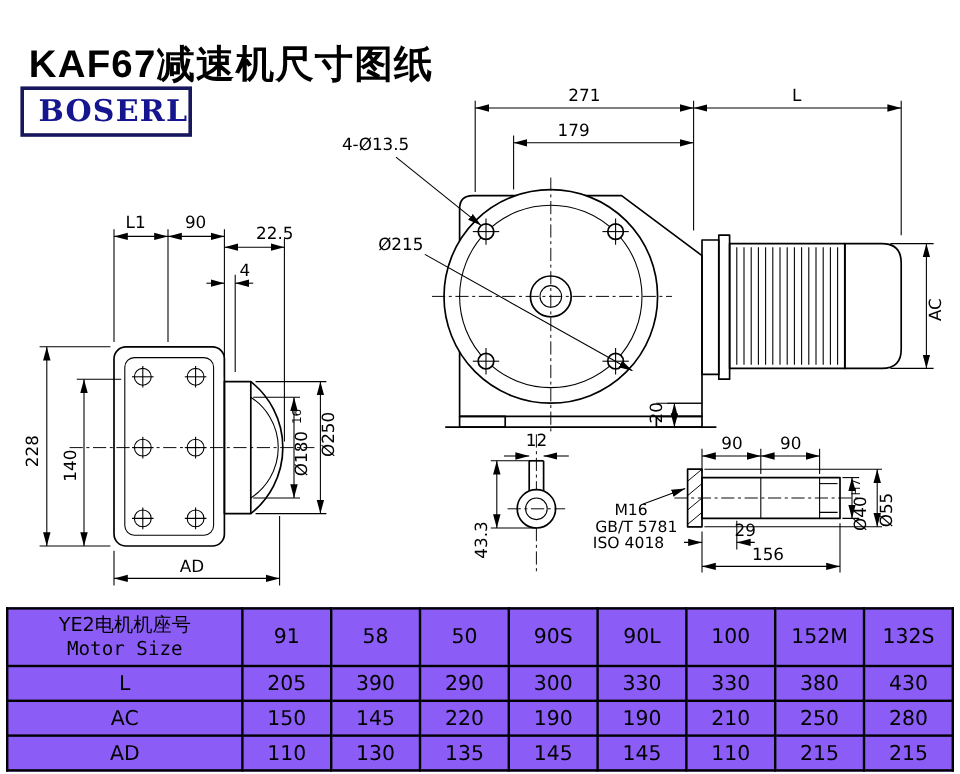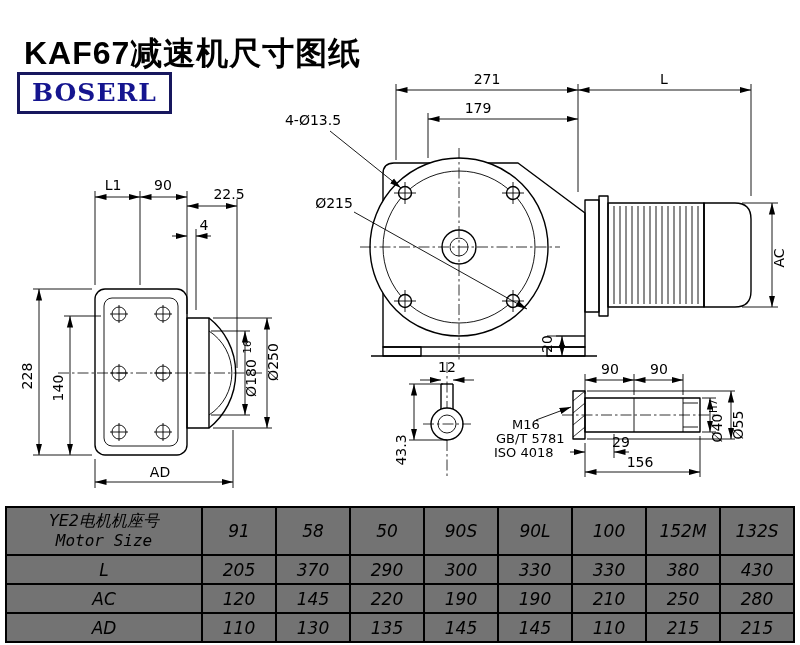--- a/index.html
+++ b/index.html
@@ -3,37 +3,37 @@
 <meta charset="utf-8">
 <style>
   * { margin:0; padding:0; box-sizing:border-box; }
   html,body { background:#ffffff; }
   body { width:800px; height:645px; font-family:"DejaVu Sans", sans-serif; color:#000; }
   .stage { position:relative; width:800px; height:645px; background:#fff; overflow:hidden; }
 
   .title { position:absolute; left:24px; top:12px; font-size:32px; font-weight:bold;
            letter-spacing:1px; font-family:Liberation Sans, sans-serif;margin-top:20px; }
   .logo { position:absolute; left:17px; top:72px; border:3px solid #17175e; background:#fff;
-          padding:3px 12px 4px 12px; }
+          padding:3px 0 4px 12px; }
   .logo span { font-family:"DejaVu Serif", serif; font-weight:bold; font-size:25px;
                color:#15158f; letter-spacing:1px; }
 
   svg.drawing { position:absolute; left:0; top:0; }
   .o  { fill:none; stroke:#000; stroke-width:1.4; stroke-linejoin:round; }
   .of { fill:#fff; stroke:#000; stroke-width:1.4; }
   .t  { fill:none; stroke:#000; stroke-width:0.9; }
   .d  { fill:none; stroke:#000; stroke-width:0.9; }
   .cl { fill:none; stroke:#000; stroke-width:0.8; stroke-dasharray:11 3 2.5 3; }
   .hatch { stroke:#000; stroke-width:0.8; }
   svg text { font-family:"DejaVu Sans", sans-serif; font-size:14px; fill:#000; }
   svg text.sm { font-size:10px; }
   svg text.lab { font-size:13px; }
 
   table.dims { position:absolute; left:5px; top:506px; width:790px;
-               border-collapse:collapse; table-layout:fixed; background:#737373;font-style:italic; }
+               border-collapse:collapse; table-layout:fixed; background:#8b5cf6; }
   .dims th, .dims td { border:2px solid #000; text-align:center; vertical-align:middle;
                        font-weight:normal; font-size:17px; padding:0; }
   .dims tr.hd th { height:48px; }
   .dims tr.vr td, .dims tr.vr th { height:29px; }
   .dims .head-col { width:196px; }
   .dims .cn { font-size:16px; line-height:20px; }
   .dims .mono { font-family:"DejaVu Sans Mono", monospace; font-size:16px; line-height:20px; }
 </style>
 </head>
 <body>
@@ -286,31 +286,31 @@
         <th>50</th>
         <th>90S</th>
         <th>90L</th>
         <th>100</th>
         <th>152M</th>
         <th>132S</th>
       </tr>
       <tr class="vr">
         <th>L</th>
         <td>205</td>
-        <td>370</td>
+        <td>390</td>
         <td>290</td>
         <td>300</td>
         <td>330</td>
         <td>330</td>
         <td>380</td>
         <td>430</td>
       </tr>
       <tr class="vr">
         <th>AC</th>
-        <td>120</td>
+        <td>150</td>
         <td>145</td>
         <td>220</td>
         <td>190</td>
         <td>190</td>
         <td>210</td>
         <td>250</td>
         <td>280</td>
       </tr>
       <tr class="vr">
         <th>AD</th>

